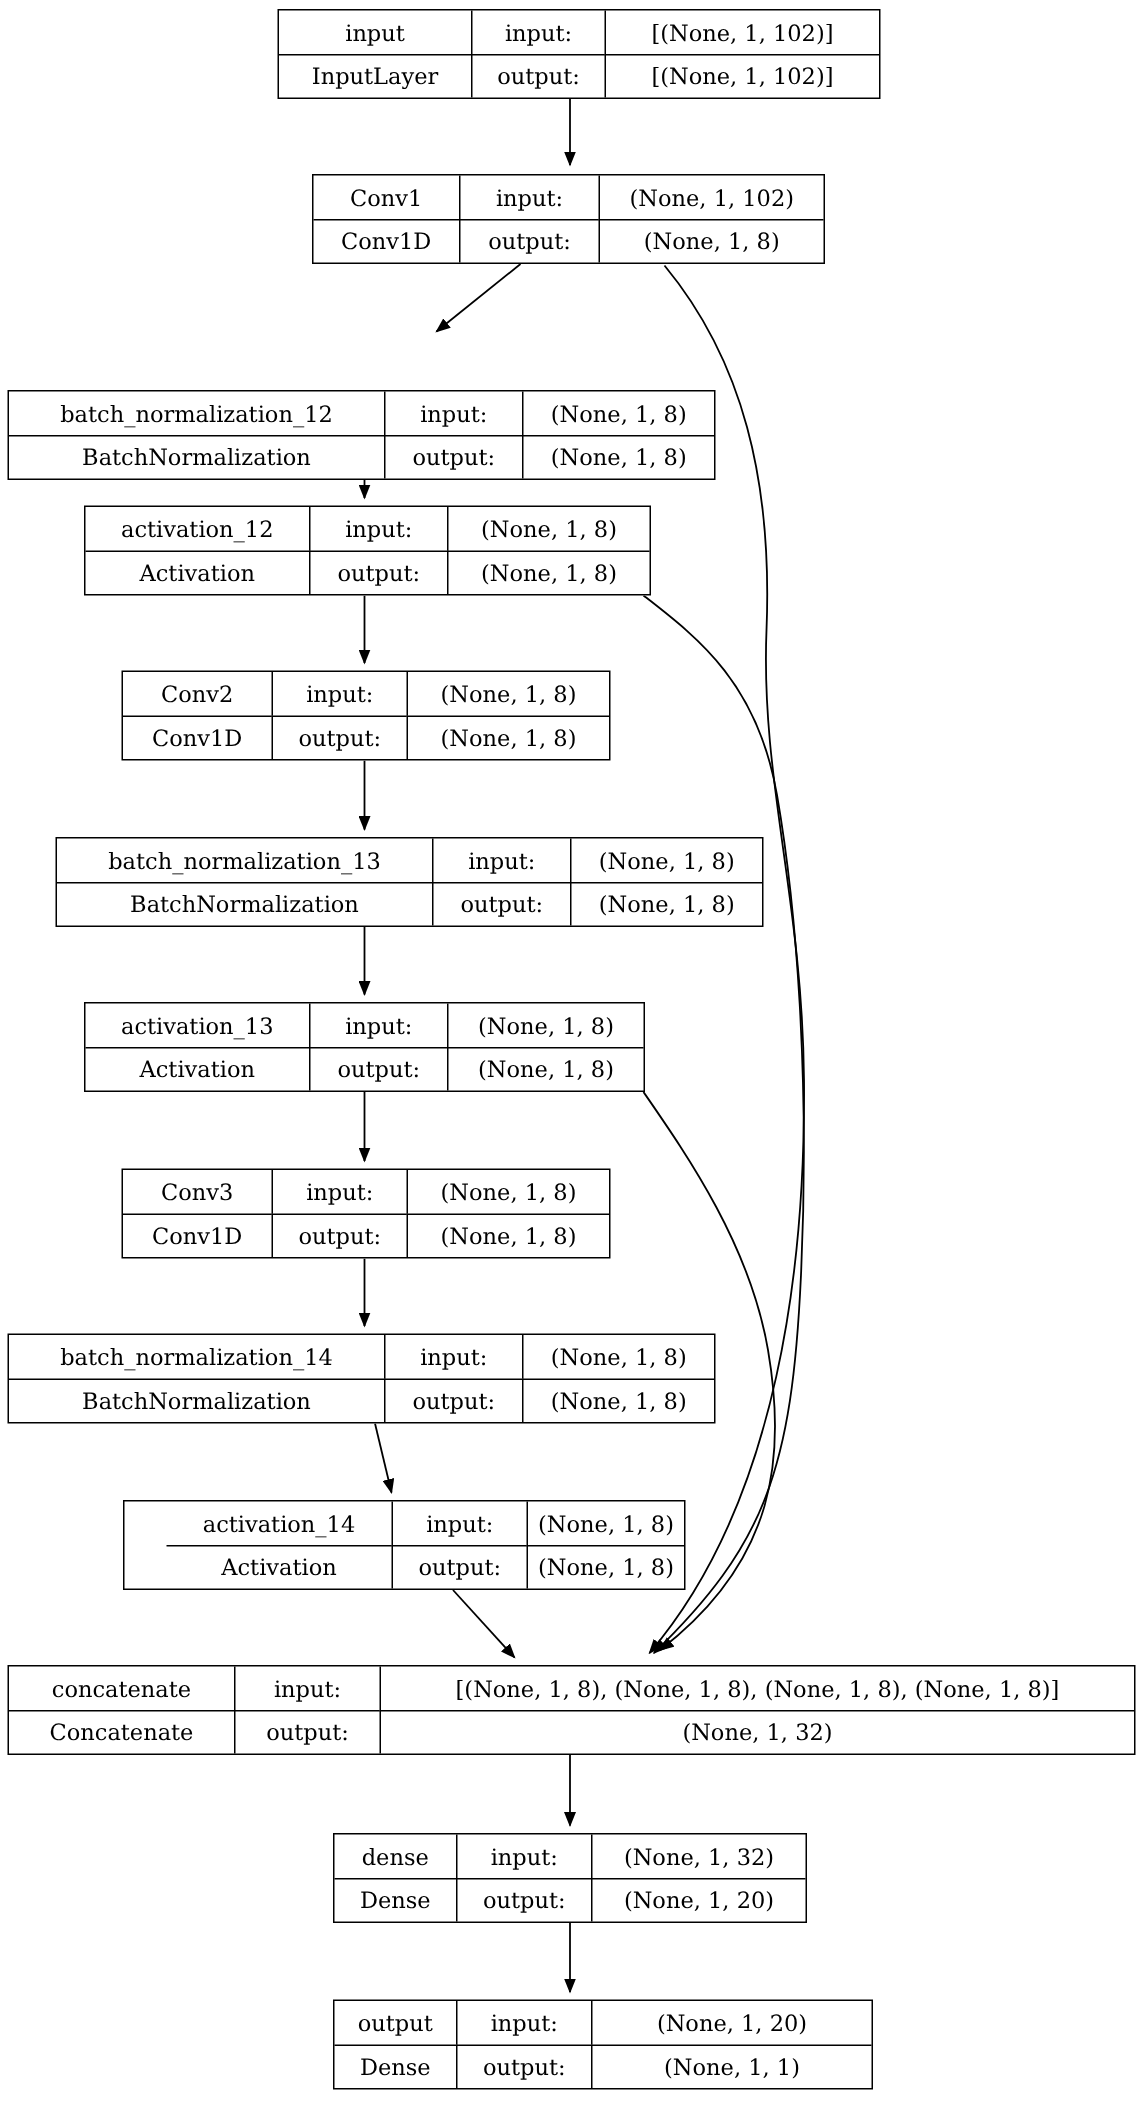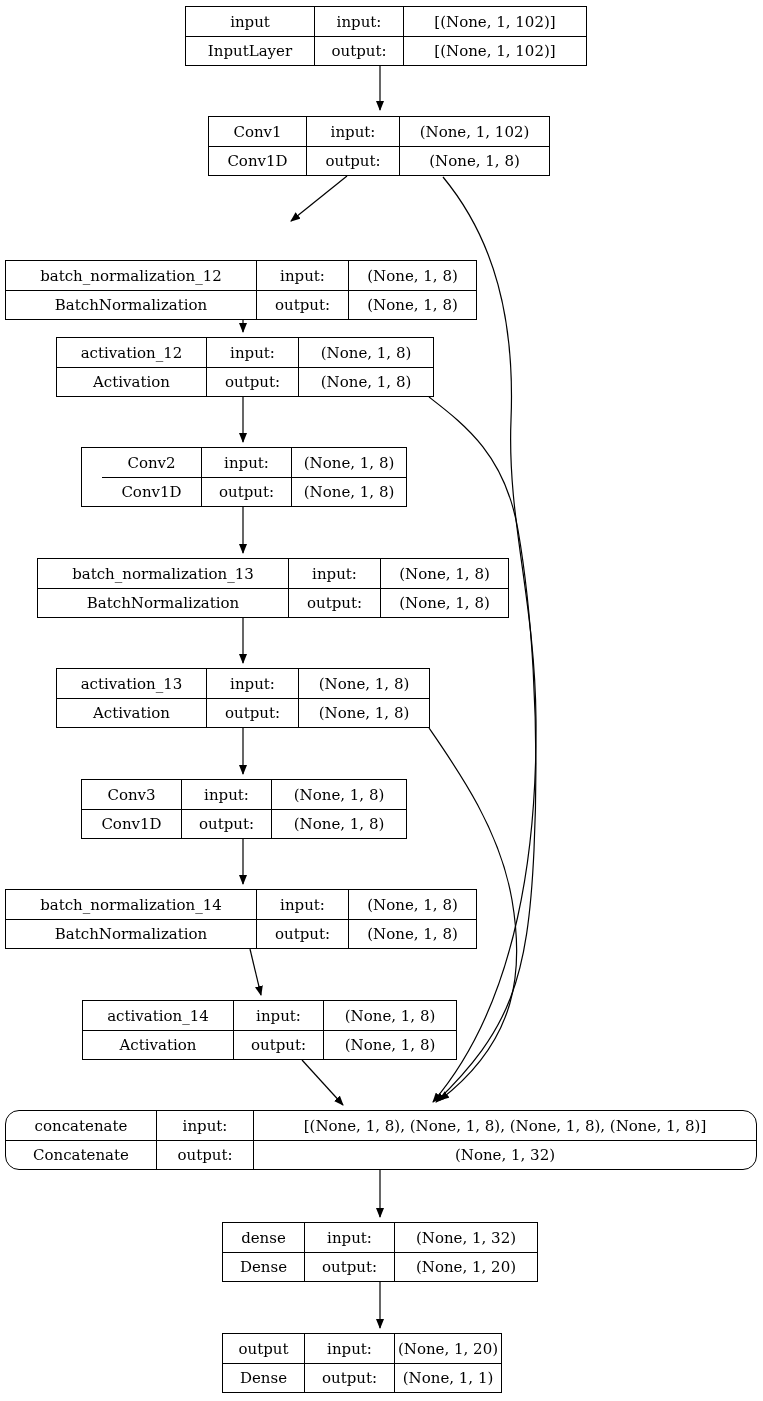--- a/index.html
+++ b/index.html
@@ -76,21 +76,21 @@
 
 <div class="node" style="left:56px;top:337px;width:378px;grid-template-columns:149px 92px 1fr;">
   <div class="cell">activation_12</div>
   <div class="cell">input:</div>
   <div class="cell">(None, 1, 8)</div>
   <div class="cell">Activation</div>
   <div class="cell">output:</div>
   <div class="cell">(None, 1, 8)</div>
 </div>
 
-<div class="node" style="left:81px;top:447px;width:326px;grid-template-columns:99px 90px 1fr;padding-left:20px;">
+<div class="node" style="left:81px;top:447px;width:326px;grid-template-columns:99px 90px 1fr;">
   <div class="cell">Conv2</div>
   <div class="cell">input:</div>
   <div class="cell">(None, 1, 8)</div>
   <div class="cell">Conv1D</div>
   <div class="cell">output:</div>
   <div class="cell">(None, 1, 8)</div>
 </div>
 
 <div class="node" style="left:5px;top:558px;width:472px;grid-template-columns:250px 92px 1fr;margin-left:32px;">
   <div class="cell">batch_normalization_13</div>
@@ -121,47 +121,47 @@
 
 <div class="node" style="left:5px;top:889px;width:472px;grid-template-columns:250px 92px 1fr;">
   <div class="cell">batch_normalization_14</div>
   <div class="cell">input:</div>
   <div class="cell">(None, 1, 8)</div>
   <div class="cell">BatchNormalization</div>
   <div class="cell">output:</div>
   <div class="cell">(None, 1, 8)</div>
 </div>
 
-<div class="node" style="left:82px;top:1000px;width:375px;grid-template-columns:150px 90px 1fr;">
+<div class="node" style="left:82px;top:1000px;width:375px;grid-template-columns:150px 90px 1fr;padding-left:28px;">
   <div class="cell">activation_14</div>
   <div class="cell">input:</div>
   <div class="cell">(None, 1, 8)</div>
   <div class="cell">Activation</div>
   <div class="cell">output:</div>
   <div class="cell">(None, 1, 8)</div>
 </div>
 
-<div class="node" style="left:5px;top:1110px;width:752px;grid-template-columns:150px 97px 1fr;border-radius:14px;">
+<div class="node" style="left:5px;top:1110px;width:752px;grid-template-columns:150px 97px 1fr;">
   <div class="cell">concatenate</div>
   <div class="cell">input:</div>
   <div class="cell">[(None, 1, 8), (None, 1, 8), (None, 1, 8), (None, 1, 8)]</div>
   <div class="cell">Concatenate</div>
   <div class="cell">output:</div>
   <div class="cell">(None, 1, 32)</div>
 </div>
 
 <div class="node" style="left:222px;top:1222px;width:316px;grid-template-columns:81px 90px 1fr;">
   <div class="cell">dense</div>
   <div class="cell">input:</div>
   <div class="cell">(None, 1, 32)</div>
   <div class="cell">Dense</div>
   <div class="cell">output:</div>
   <div class="cell">(None, 1, 20)</div>
 </div>
 
-<div class="node" style="left:222px;top:1333px;width:280px;grid-template-columns:81px 90px 1fr;">
+<div class="node" style="left:222px;top:1333px;width:360px;grid-template-columns:81px 90px 1fr;">
   <div class="cell">output</div>
   <div class="cell">input:</div>
   <div class="cell">(None, 1, 20)</div>
   <div class="cell">Dense</div>
   <div class="cell">output:</div>
   <div class="cell">(None, 1, 1)</div>
 </div>
 
 </body></html>

